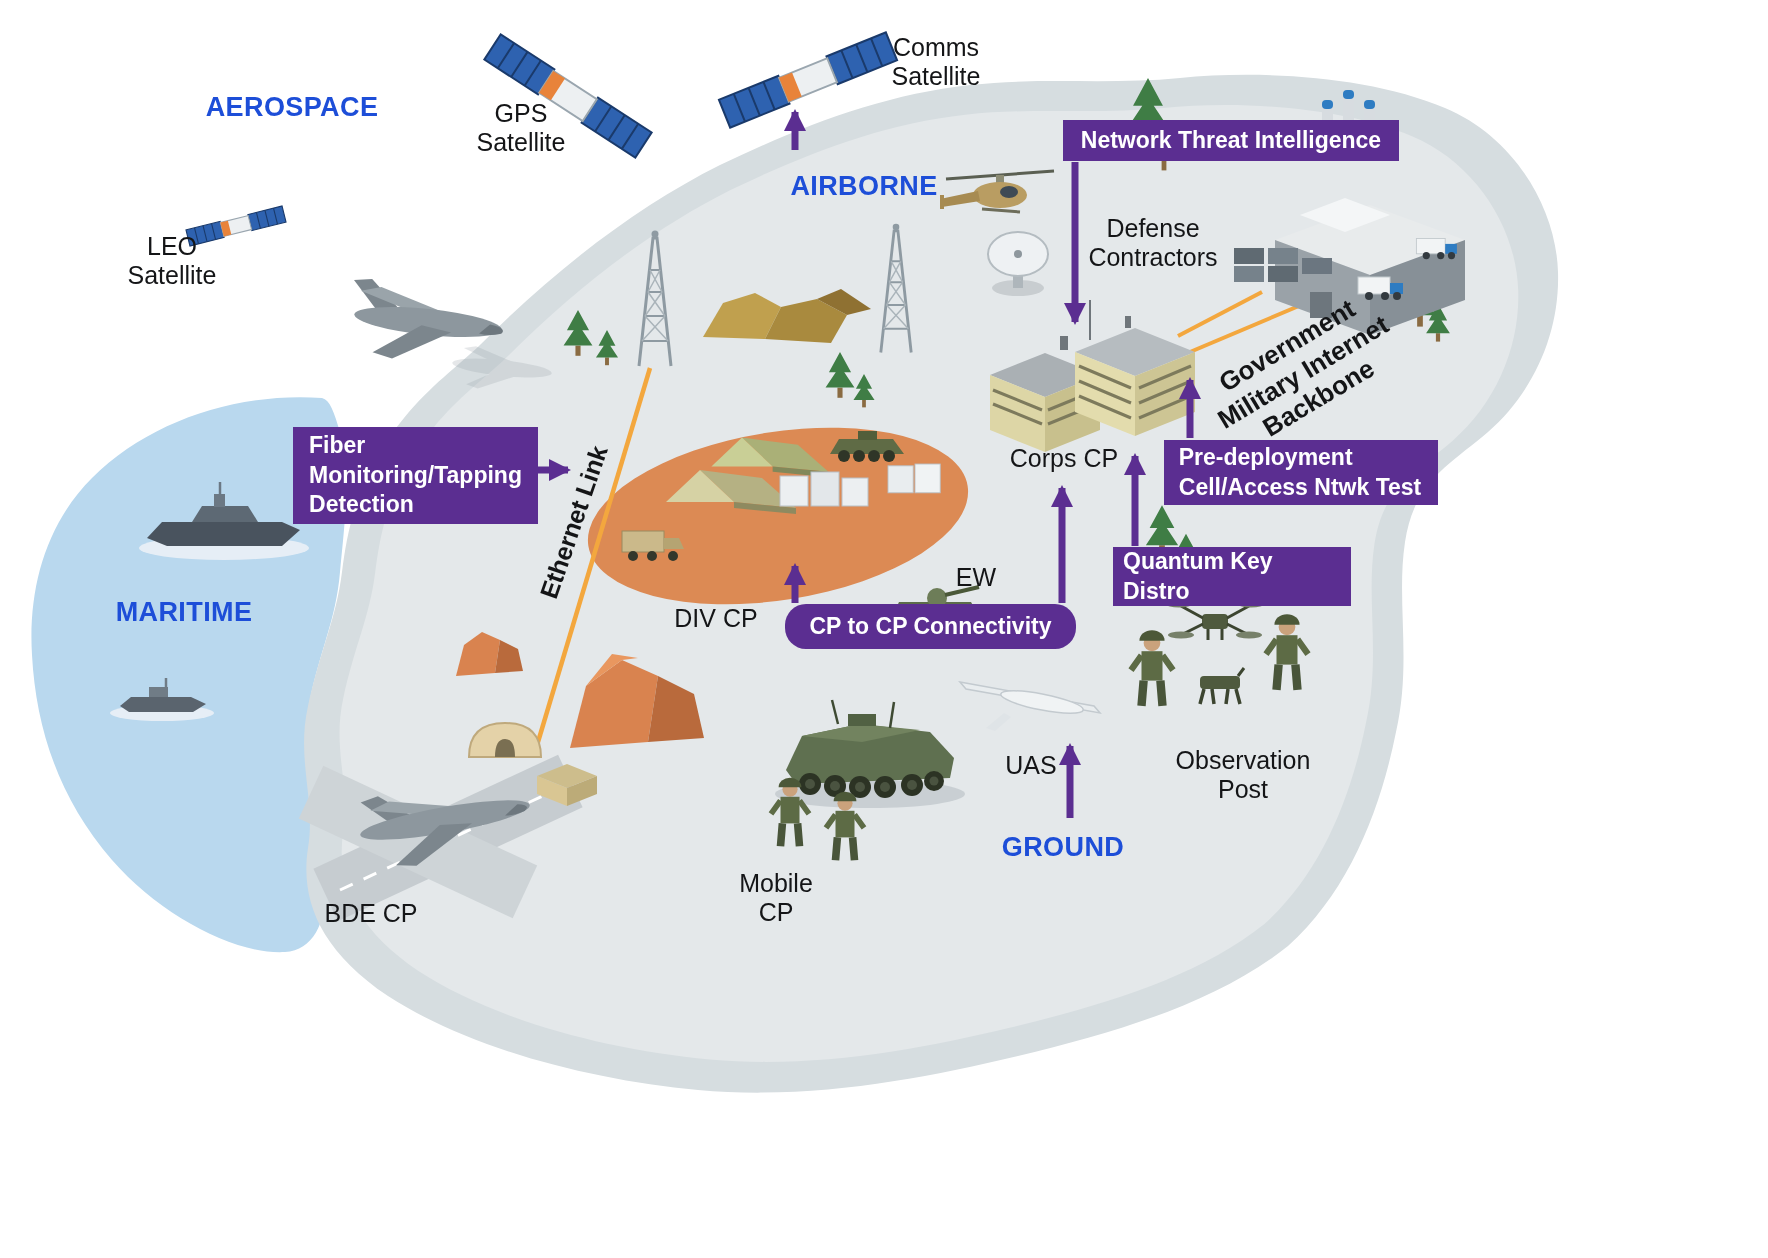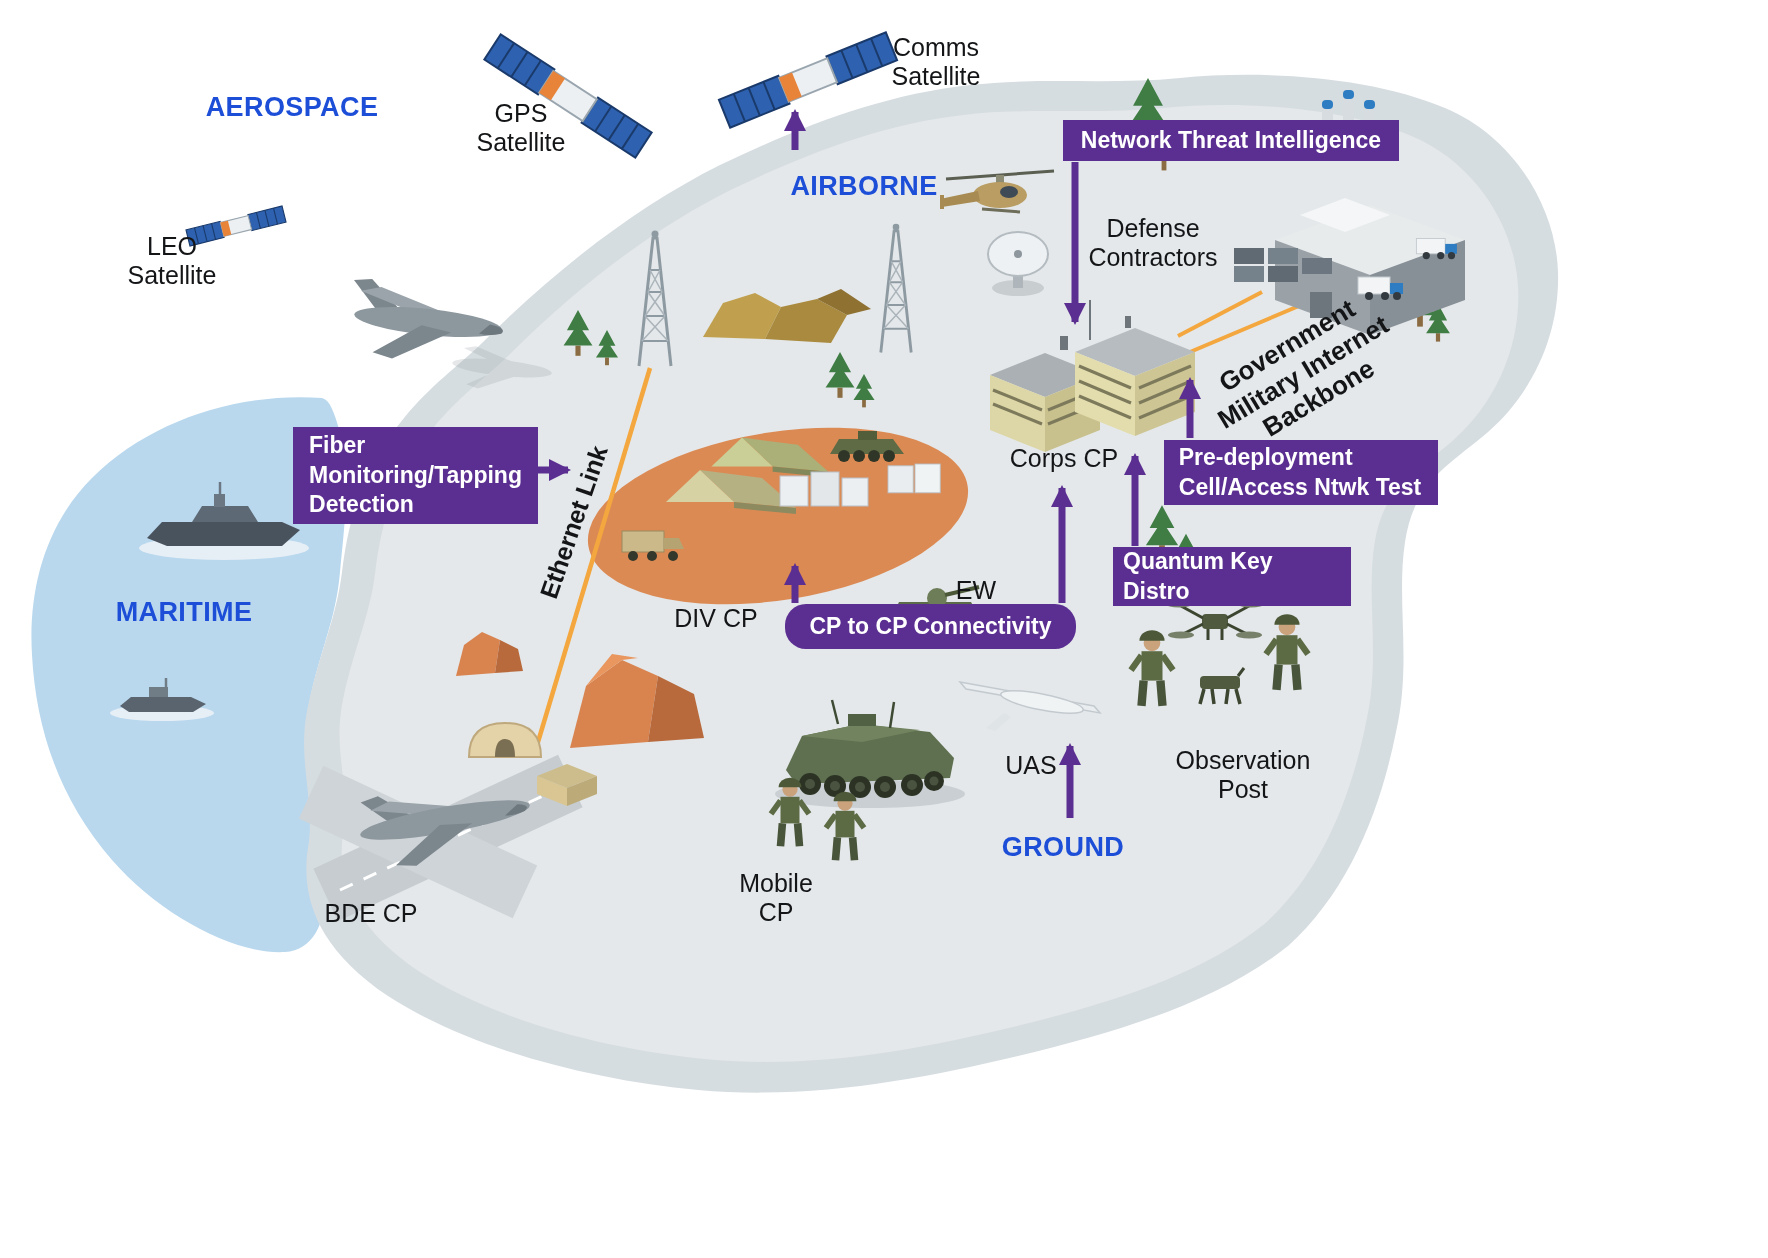--- a/index.html
+++ b/index.html
@@ -380,21 +380,21 @@
   <div class="label" style="left:172px;  top:232px;">LEO
 Satellite</div>
   <div class="label" style="left:1153px; top:214px;">Defense
 Contractors</div>
   <div class="rot" style="left:1303px; top:372px; font-size:26px; line-height:1.18; transform:translate(-50%,-50%) rotate(-31deg);">Government
 Military Internet
 Backbone</div>
   <div class="rot" style="left:574px; top:522px; font-size:25px; transform:translate(-50%,-50%) rotate(-71deg);">Ethernet Link</div>
   <div class="label" style="left:1064px; top:444px;">Corps CP</div>
   <div class="label" style="left:716px;  top:604px;">DIV CP</div>
-  <div class="label" style="left:976px;  top:563px;margin-top:13px;">EW</div>
+  <div class="label" style="left:976px;  top:563px;">EW</div>
   <div class="label" style="left:1031px; top:751px;">UAS</div>
   <div class="label" style="left:1243px; top:746px;">Observation
 Post</div>
   <div class="label" style="left:776px;  top:869px;">Mobile
 CP</div>
   <div class="label" style="left:371px;  top:899px;">BDE CP</div>
 
   <div class="callout" style="left:1063px; top:120px; width:336px; height:41px;">Network Threat Intelligence</div>
   <div class="callout" style="left:293px;  top:427px; width:245px; height:97px;">Fiber
 Monitoring/Tapping

